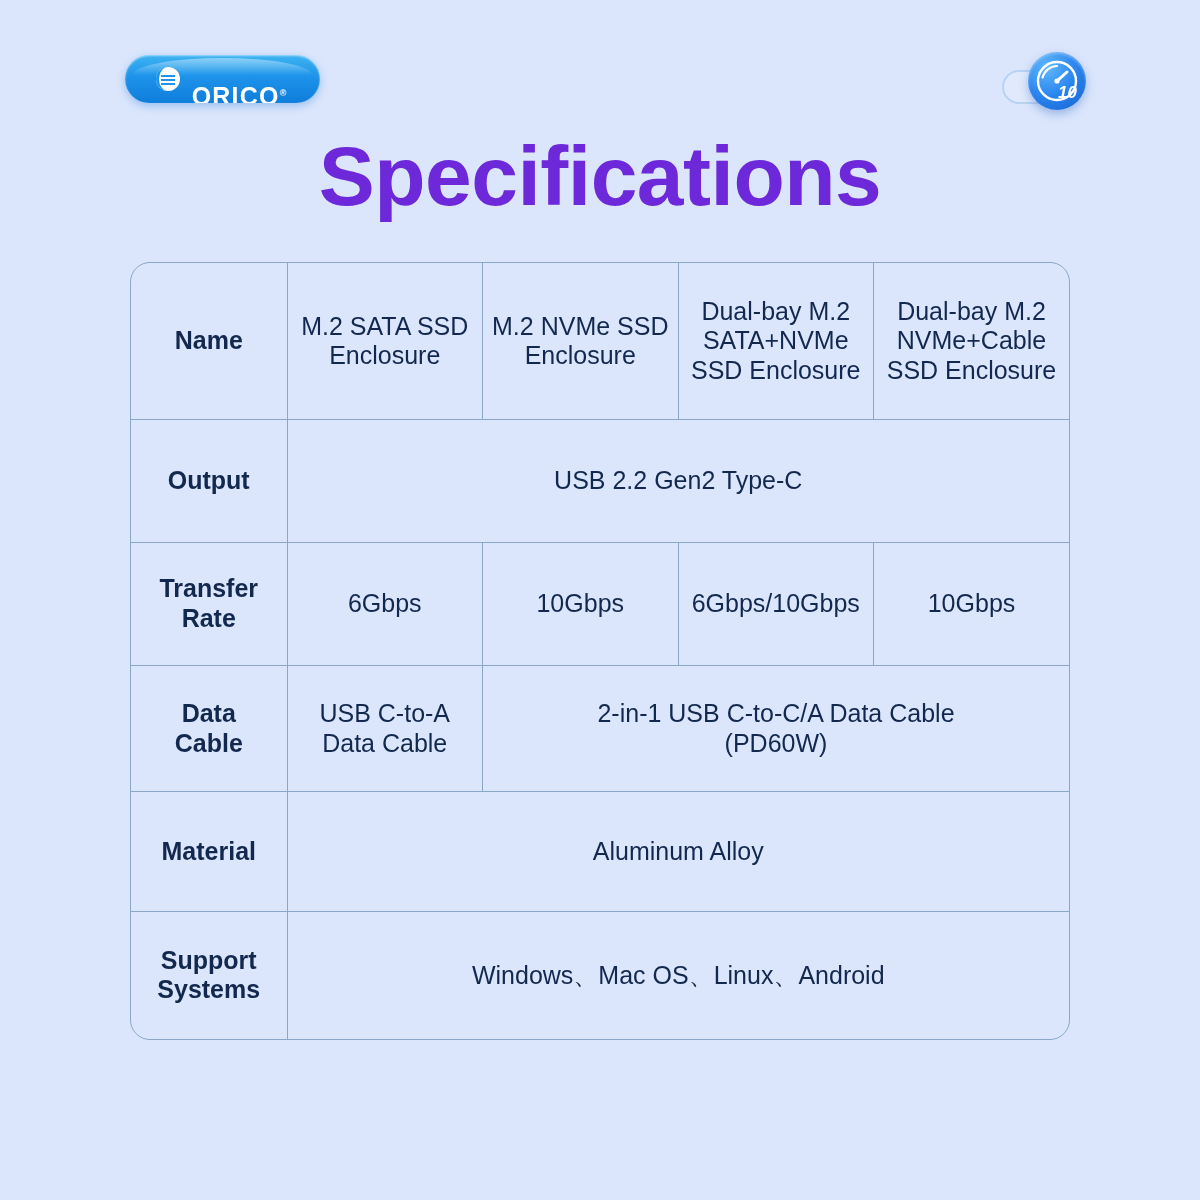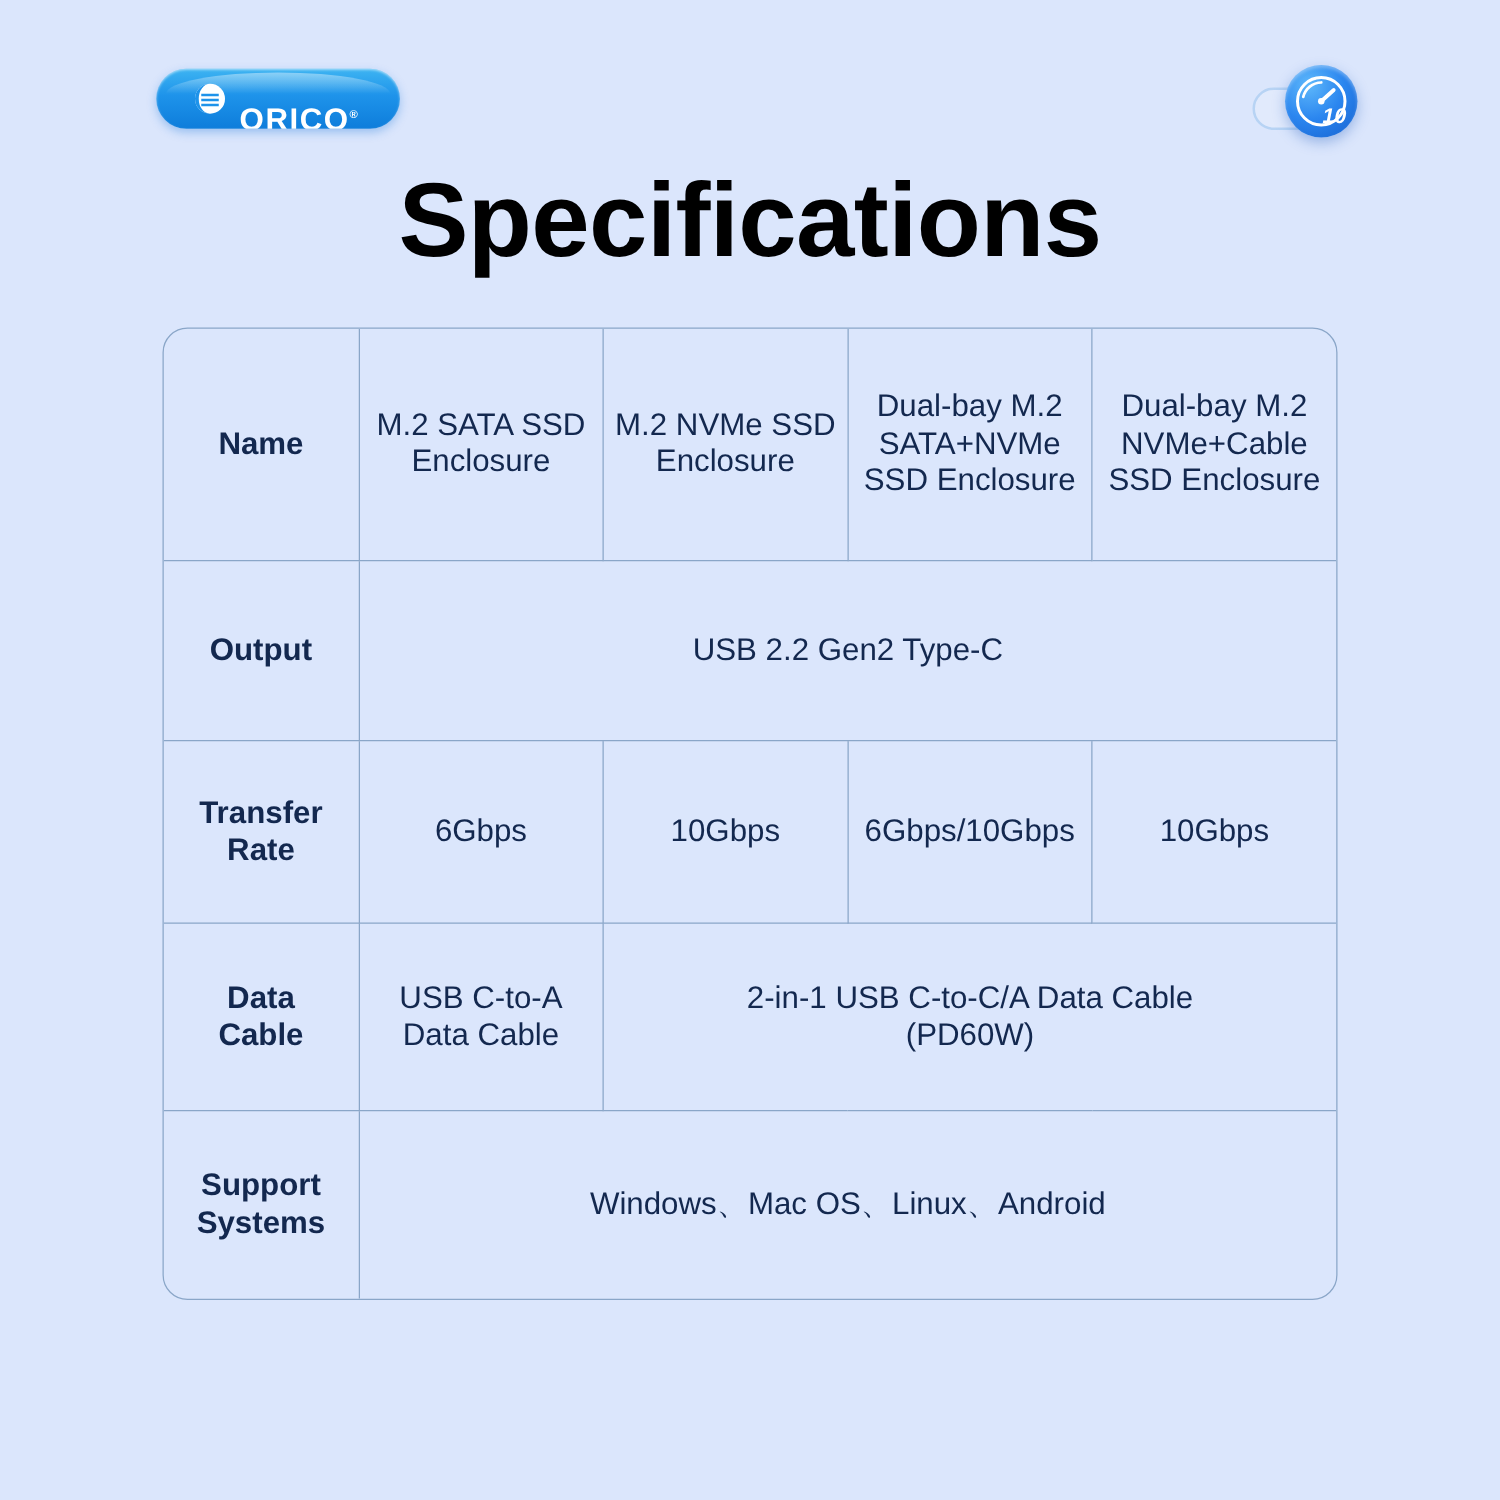--- a/index.html
+++ b/index.html
@@ -124,21 +124,21 @@
   
   .page-title {
     position: absolute;
     top: 128px;
     left: 0;
     width: 1200px;
     text-align: center;
     font-size: 84px;
     font-weight: bold;
     letter-spacing: -0.5px;
-    color: #000000;
+    color: #6d28d9;
   }
 
   
   .spec-table-wrap {
     position: absolute;
     left: 130px;
     top: 262px;
     width: 940px;
     height: 778px;
     border: 1.5px solid #8aa6c8;
@@ -273,20 +273,24 @@
         <td class="small-cell">
           <span>USB C-to-A</span><br>
           <span>Data Cable</span>
         </td>
         <td class="merged-cell" colspan="3">
           <span>2-in-1 USB C-to-C/A Data Cable</span><br>
           <span>(PD60W)</span>
         </td>
       </tr>
 
+      <tr class="row-material">
+        <td class="label-cell">Material</td>
+        <td class="merged-cell" colspan="4">Aluminum Alloy</td>
+      </tr>
 
 
       <tr class="row-os">
         <td class="label-cell">
           <span>Support</span><br>
           <span>Systems</span>
         </td>
         <td class="os-cell" colspan="4">Windows、Mac OS、Linux、Android</td>
       </tr>
 

